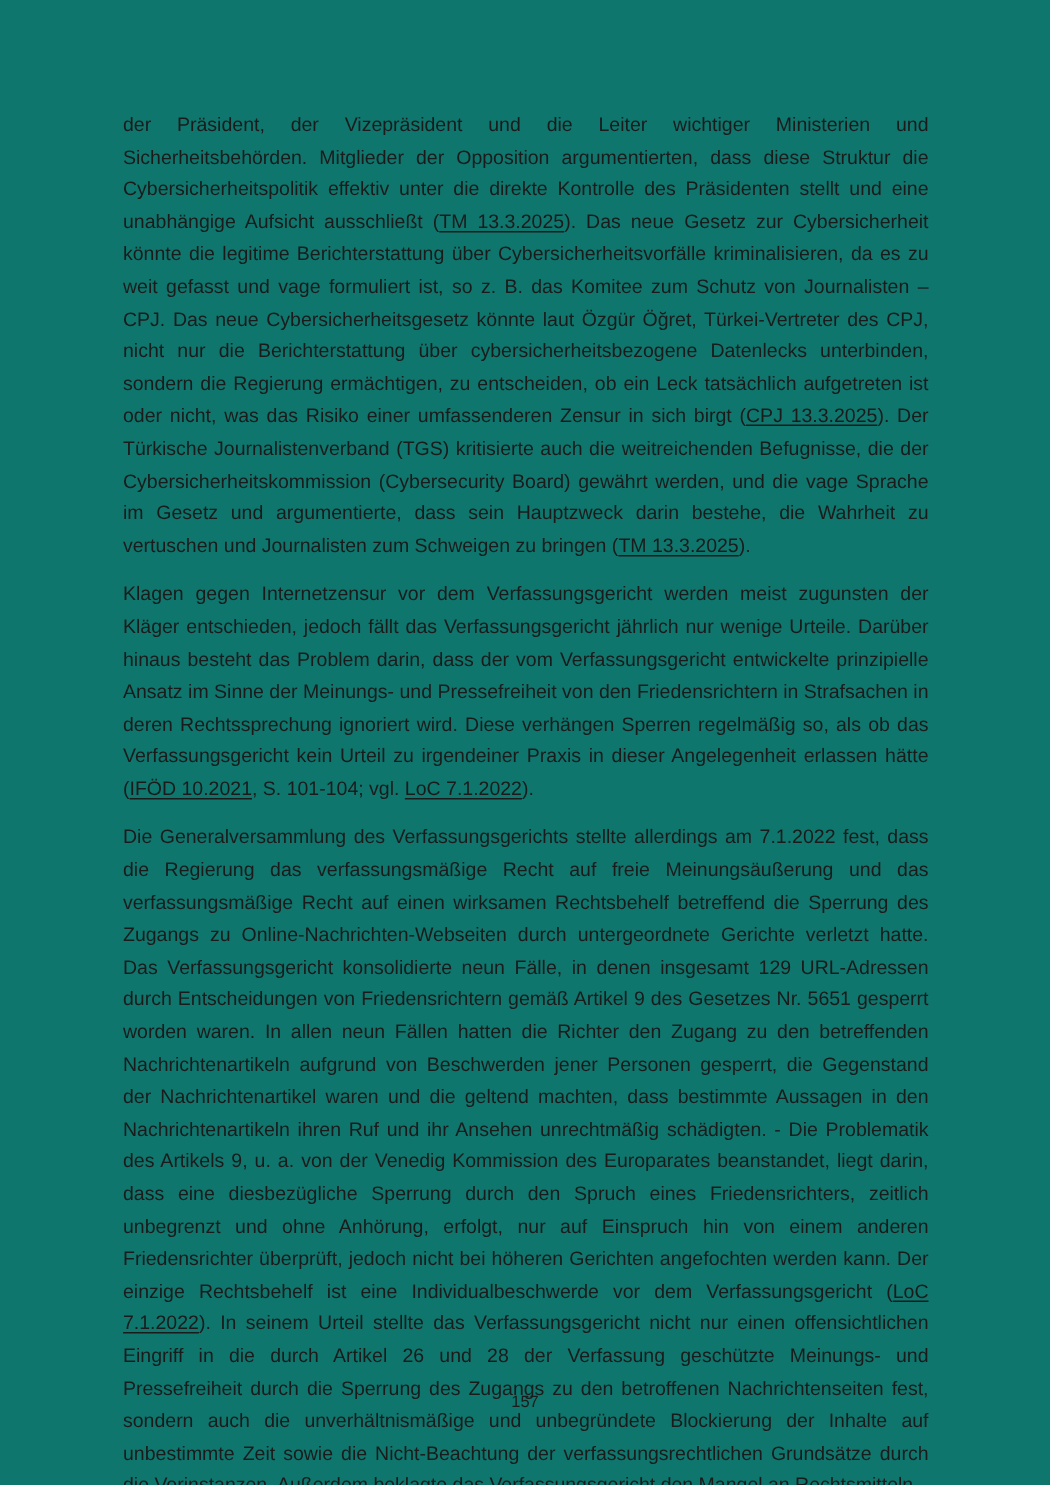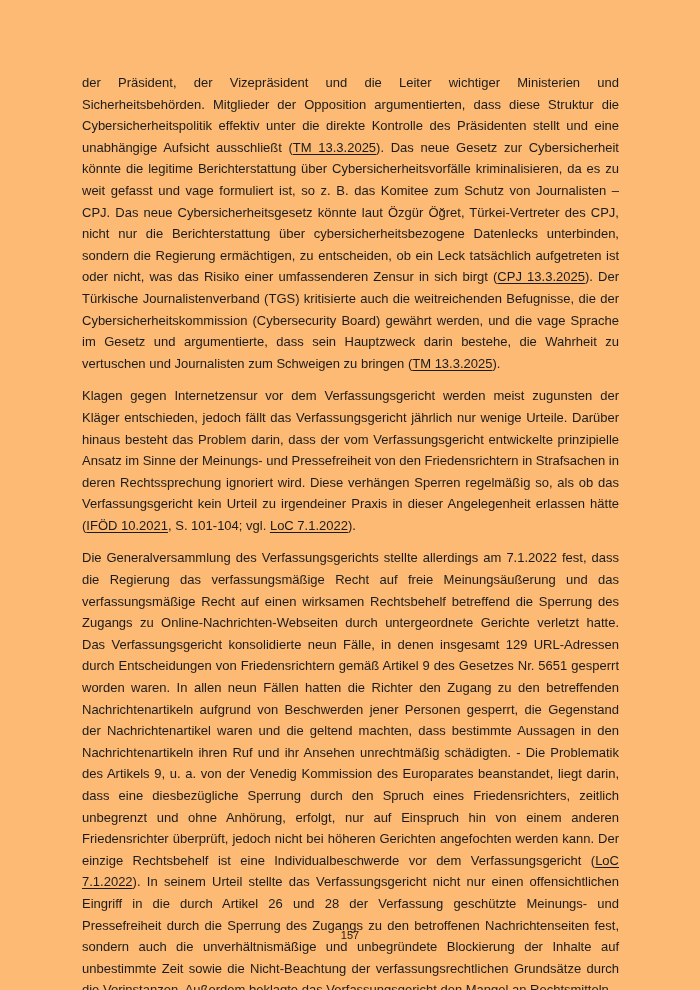--- a/index.html
+++ b/index.html
@@ -4,21 +4,21 @@
 <style>
   html, body {
     margin: 0;
     padding: 0;
     background: #ffffff;
   }
   .page {
     position: relative;
     width: 700px;
     height: 990px;
-    background: #fdba74;
+    background: #0f766e;
     font-family: "Liberation Sans", sans-serif;
     color: #1b1b1b;
     overflow: hidden;
   }
   .text-col {
     position: absolute;
     left: 82px;
     top: 72px;
     width: 537px;
   }

